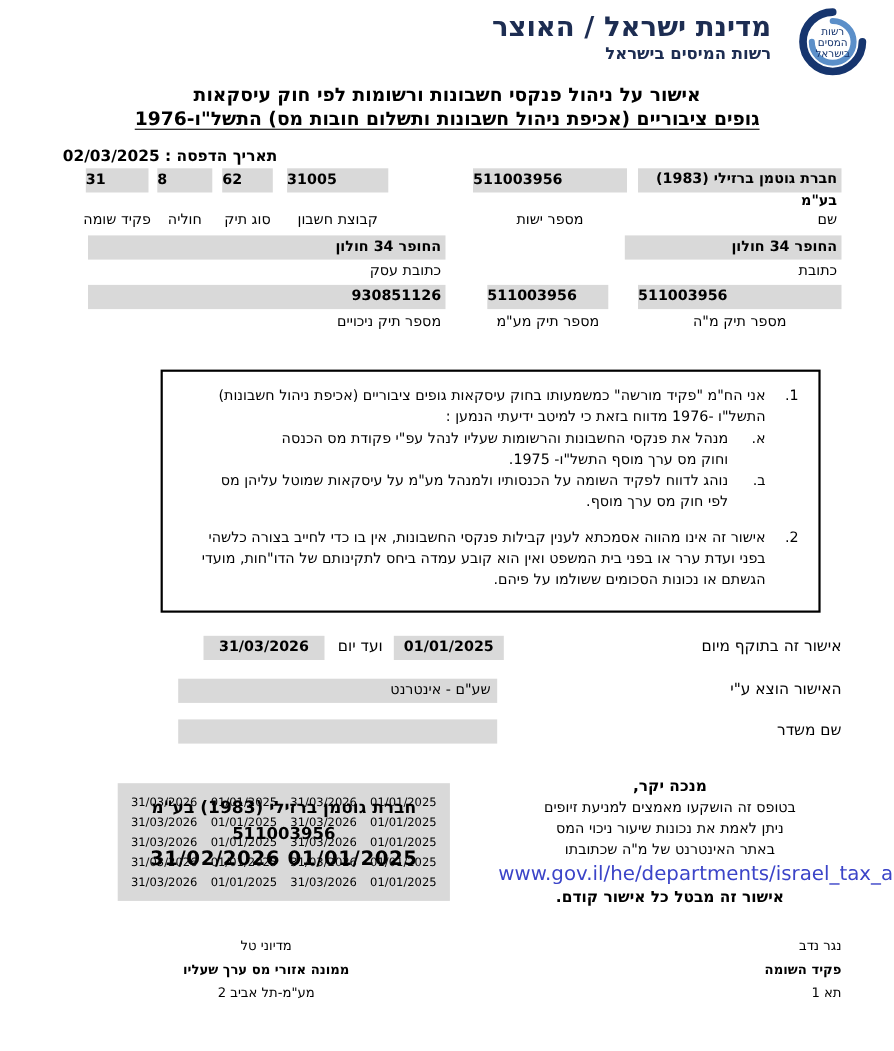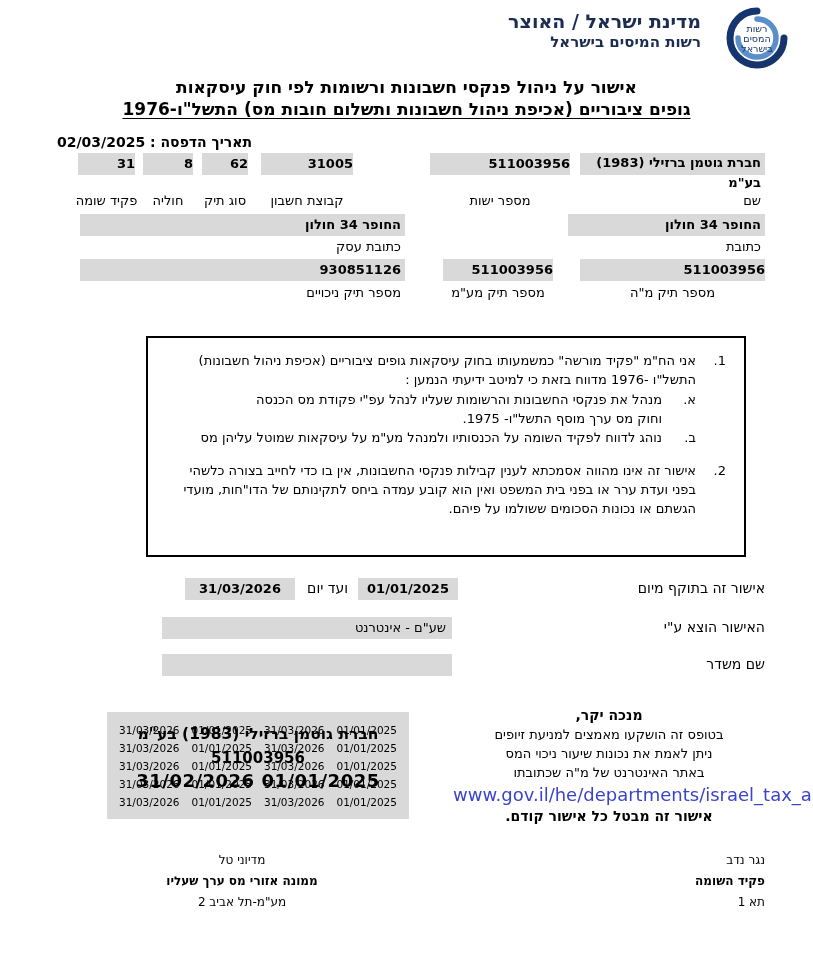--- a/index.html
+++ b/index.html
@@ -5,31 +5,31 @@
   html,body { margin:0; padding:0; background:#ffffff; }
   .page {
     position:relative; width:813px; height:955px; margin:0 auto;
     background:#ffffff; color:#000;
     font-family:"DejaVu Sans","Liberation Sans",sans-serif;
     direction:rtl; overflow:hidden;
   }
   
   .logo { position:absolute; top:6px; right:18px; width:76px; height:64px; }
   .header-text { position:absolute; top:10px; right:112px; text-align:right; color:#1d2d52; }
-  .hdr1 { font-size:19px; font-weight:bold; }
+  .hdr1 { font-size:25px; font-weight:bold; }
   .hdr2 { font-size:15px; font-weight:bold; margin-top:1px; }
   
   .title { position:absolute; top:76px; left:0; right:0; text-align:center;
            font-weight:bold; font-size:17px; line-height:22px; }
   .title .u { text-decoration:underline; text-underline-offset:3px; }
   .print-date { position:absolute; top:134px; left:57px; font-size:14px; font-weight:bold; direction:rtl; }
   
   .fbox { position:absolute; height:22px; background:#d9d9d9; font-size:13px;
           font-weight:bold; line-height:22px; box-sizing:border-box; }
-  .fbox.center { text-align:right;padding-left:24px; }
+  .fbox.center { text-align:left; }
   .fbox.right  { text-align:right; padding-left:4px; padding-right:4px; }
   .flabel { position:absolute; font-size:13px; font-weight:normal; white-space:nowrap; }
   .flabel.center { text-align:center; }
   .flabel.right { text-align:right; }
   .name-box { top:153px; right:48px; width:185px; line-height:20px; overflow:visible; height:22px; }
   
   .notice { position:absolute; top:336px; left:146px; width:600px; height:221px;
             border:2px solid #000; box-sizing:border-box; padding:14px 18px 0 14px;
             font-size:13px; line-height:1.45; }
   .item { display:grid; grid-template-columns:30px 1fr; }
@@ -129,20 +129,21 @@
       <div>א.</div>
       <div>
         <div>מנהל את פנקסי החשבונות והרשומות שעליו לנהל עפ"י פקודת מס הכנסה</div>
         <div>וחוק מס ערך מוסף התשל"ו- 1975.</div>
       </div>
     </div>
     <div class="subitem">
       <div>ב.</div>
       <div>
         <div>נוהג לדווח לפקיד השומה על הכנסותיו ולמנהל מע"מ על עיסקאות שמוטל עליהן מס</div>
+        <div>לפי חוק מס ערך מוסף.</div>
       </div>
     </div>
     <div class="item item2">
       <div>2.</div>
       <div>אישור זה אינו מהווה אסמכתא לענין קבילות פנקסי החשבונות, אין בו כדי לחייב בצורה כלשהי בפני ועדת ערר או בפני בית המשפט ואין הוא קובע עמדה ביחס לתקינותם של הדו"חות, מועדי הגשתם או נכונות הסכומים ששולמו על פיהם.</div>
     </div>
   </div>
 
   <div class="vlabel" style="top:580px; right:48px;">אישור זה בתוקף מיום</div>
   <div class="vbox bold" style="top:578px; right:355px; width:100px;">01/01/2025</div>

